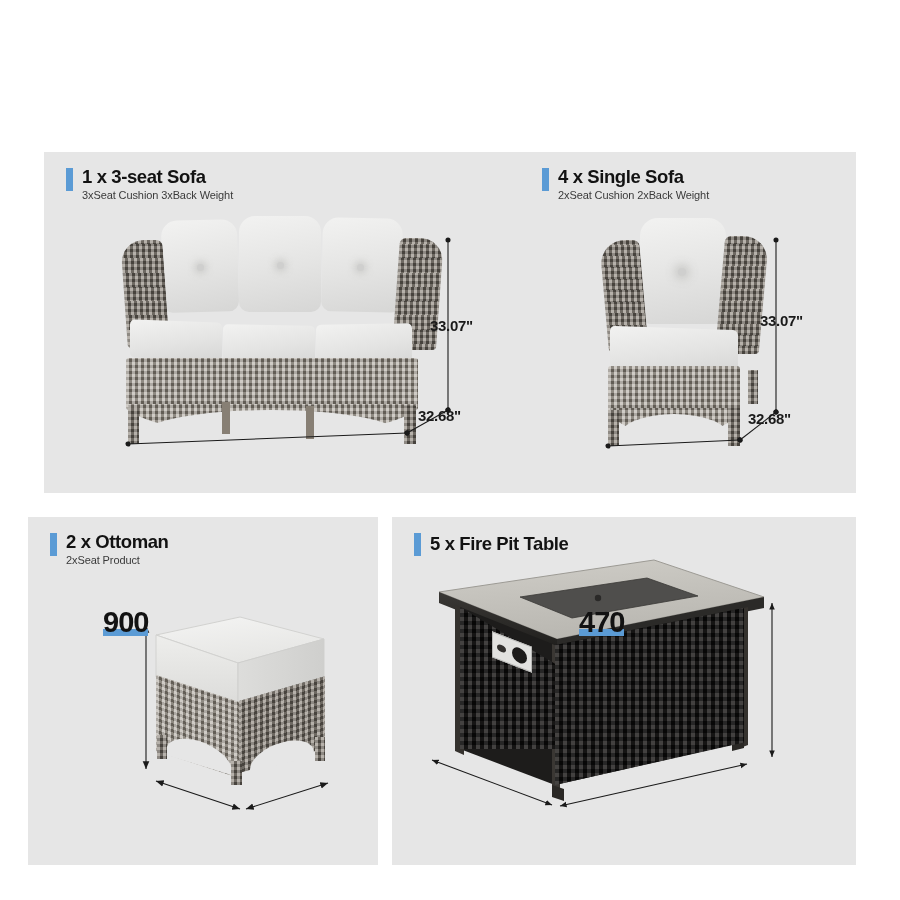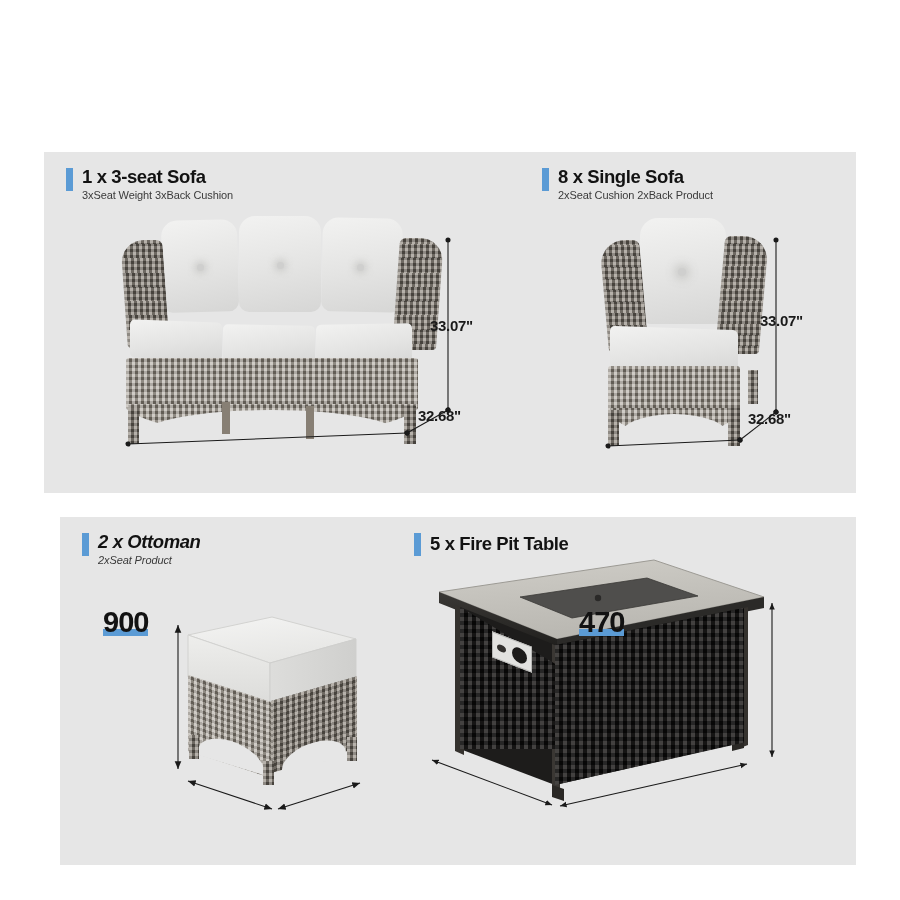--- a/index.html
+++ b/index.html
@@ -116,21 +116,21 @@
 <body>
 
 <div class="page">
 
 
   <div class="card" style="left:44px; top:152px; width:552px; height:341px;">
 
     <div class="card-head">
       <div class="accent-bar"></div>
       <div class="card-title">1 x 3-seat Sofa</div>
-      <div class="card-sub">3xSeat Weight 3xBack Cushion</div>
+      <div class="card-sub">3xSeat Cushion 3xBack Weight</div>
     </div>
 
     <div class="stage" style="left:0; top:0; width:461px; height:341px;">
 
       <div style="position:absolute;left:118px;top:68px;width:76px;height:92px;border-radius:16px 16px 10px 10px;transform:rotate(-1.5deg);" class="cushion"></div>
       <div style="position:absolute;left:195px;top:64px;width:82px;height:96px;border-radius:16px 16px 10px 10px;" class="cushion"></div>
       <div style="position:absolute;left:278px;top:66px;width:80px;height:94px;border-radius:16px 16px 10px 10px;transform:rotate(1.2deg);" class="cushion"></div>
 
       <div style="position:absolute;left:153px;top:112px;width:7px;height:7px;border-radius:50%;background:#cfcfce;box-shadow:0 0 7px 3px rgba(200,200,198,.8);"></div>
       <div style="position:absolute;left:233px;top:110px;width:7px;height:7px;border-radius:50%;background:#cfcfce;box-shadow:0 0 7px 3px rgba(200,200,198,.8);"></div>
@@ -186,22 +186,22 @@
         <div>Weight</div>
         <div>Capacity</div>
       </div>
     </div>
   </div>
 
   <div class="card" style="left:520px; top:152px; width:336px; height:341px;">
 
     <div class="card-head">
       <div class="accent-bar"></div>
-      <div class="card-title">8 x Single Sofa</div>
-      <div class="card-sub">2xSeat Cushion 2xBack Product</div>
+      <div class="card-title">4 x Single Sofa</div>
+      <div class="card-sub">2xSeat Cushion 2xBack Weight</div>
     </div>
 
     <div class="stage" style="left:0; top:0; width:336px; height:341px;">
 
       <div class="cushion" style="position:absolute;left:120px;top:66px;width:86px;height:106px;border-radius:18px 18px 10px 10px;"></div>
       <div style="position:absolute;left:158px;top:116px;width:8px;height:8px;border-radius:50%;background:#cfcfce;box-shadow:0 0 8px 4px rgba(200,200,198,.85);"></div>
 
       <div class="wicker-dark" style="position:absolute;left:84px;top:88px;width:40px;height:112px;border-radius:26px 6px 4px 4px;transform:skewX(5deg);"></div>
       <div class="wicker-dark" style="position:absolute;left:200px;top:84px;width:44px;height:118px;border-radius:6px 26px 4px 4px;transform:skewX(-5deg);"></div>
 
@@ -241,21 +241,21 @@
         <div class="weight-number-underline"></div>
         <div class="weight-number">470</div>
       </div>
       <div class="weight-label">
         <div>Weight</div>
         <div>Capacity</div>
       </div>
     </div>
   </div>
 
-  <div class="card" style="left:60px; top:517px; width:350px; height:348px;font-style:italic;">
+  <div class="card" style="left:28px; top:517px; width:350px; height:348px;">
 
     <div class="card-head">
       <div class="accent-bar"></div>
       <div class="card-title">2 x Ottoman</div>
       <div class="card-sub">2xSeat Product</div>
     </div>
 
     <div class="stage" style="left:0; top:0; width:334px; height:348px;">
 
       <svg style="position:absolute;left:0;top:0;" width="334" height="348">

